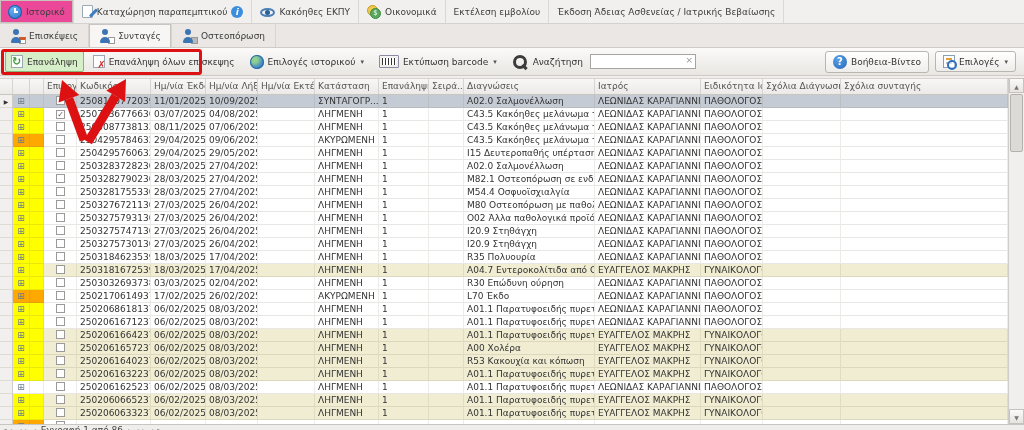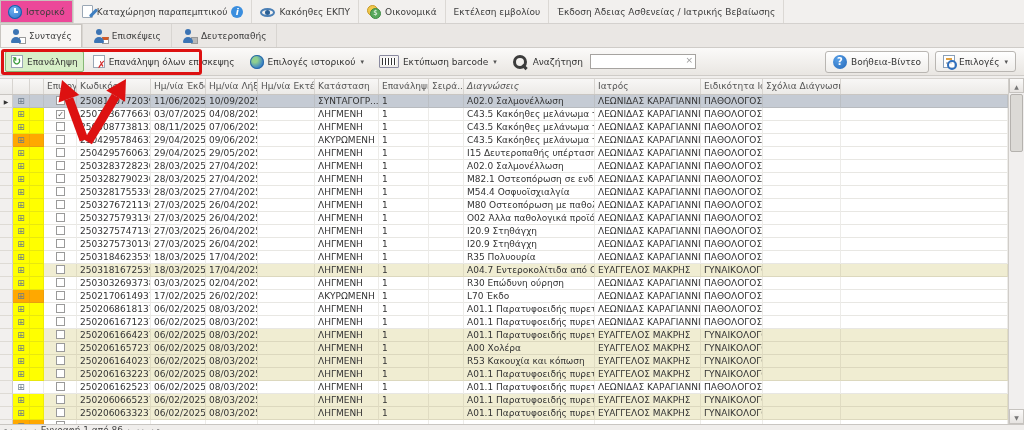--- a/index.html
+++ b/index.html
@@ -117,37 +117,37 @@
     </div>
     <div class="mtab">
       <span>Εκτέλεση εμβολίου</span>
     </div>
     <div class="mtab">
       <span>Έκδοση Άδειας Ασθενείας / Ιατρικής Βεβαίωσης</span>
     </div>
   </div>
 
 <div class="tabstrip2" id="subTabs">
+    <div class="stab">
+      <span class="ic ic-person">
+        <span class="badge cal"></span>
+      </span>
+      <span>Επισκέψεις</span>
+    </div>
     <div class="stab active">
       <span class="ic ic-person">
         <span class="badge page"></span>
       </span>
       <span>Συνταγές</span>
     </div>
     <div class="stab">
       <span class="ic ic-person">
-        <span class="badge cal"></span>
-      </span>
-      <span>Επισκέψεις</span>
-    </div>
-    <div class="stab">
-      <span class="ic ic-person">
         <span class="badge box"></span>
       </span>
-      <span>Δευτεροπαθής</span>
+      <span>Οστεοπόρωση</span>
     </div>
   </div>
 
 <div class="toolbar">
   <div class="tbtn highlight">
     <span class="ic ic-repeat"></span>
     <span>Επανάληψη</span>
   </div>
   <div class="tbtn">
     <span class="ic ic-repeatall"></span>
@@ -188,33 +188,34 @@
       <div class="hcell" style="width: 17px;"></div>
       <div class="hcell" style="width: 14px;"></div>
       <div class="hcell" style="width: 33px;">Επιλογή</div>
       <div class="hcell" style="width: 74px;">Κωδικός</div>
       <div class="hcell" style="width: 55px;">Ημ/νία Έκδο...</div>
       <div class="hcell" style="width: 52px;">Ημ/νία Λήξ...</div>
       <div class="hcell" style="width: 57px;">Ημ/νία Εκτέλε...</div>
       <div class="hcell" style="width: 64px;">Κατάσταση</div>
       <div class="hcell" style="width: 50px;">Επανάληψη</div>
       <div class="hcell" style="width: 35px;">Σειρά...</div>
-      <div class="hcell" style="width: 131px; font-style: italic;">Διαγνώσεις</div>
+      <div class="hcell" style="width: 131px;">Διαγνώσεις</div>
       <div class="hcell" style="width: 106px;">Ιατρός</div>
       <div class="hcell" style="width: 62px;">Ειδικότητα Ιατ...</div>
       <div class="hcell" style="width: 78px;">Σχόλια Διάγνωσης</div>
+      <div class="hcell" style="width: 167px;">Σχόλια συνταγής</div>
     </div>
   <div class="gbody" id="gridBody">
       <div class="grow" style="background: rgb(197, 203, 212);">
         <div class="gcell gutter" style="width: 13px;">▶</div>
         <div class="gcell expand" style="background: rgb(197, 203, 212); width: 17px;">⊞</div>
         <div class="gcell" style="background: rgb(197, 203, 212); width: 14px;"></div>
         <div class="gcell" style="width: 33px;"><span class="cb"></span></div>
         <div class="gcell" style="width: 74px;">2508110772039</div>
-        <div class="gcell" style="width: 55px;">11/06/2025</div>
+        <div class="gcell" style="width: 55px;">11/01/2025</div>
         <div class="gcell" style="width: 52px;">10/09/2025</div>
         <div class="gcell" style="width: 57px;"></div>
         <div class="gcell" style="width: 64px;">ΣΥΝΤΑΓΟΓΡ...</div>
         <div class="gcell" style="width: 50px;">1</div>
         <div class="gcell" style="width: 35px;"></div>
         <div class="gcell" style="width: 131px;">A02.0 Σαλμονέλλωση</div>
         <div class="gcell" style="width: 106px;">ΛΕΩΝΙΔΑΣ ΚΑΡΑΓΙΑΝΝΙΔΗΣ</div>
         <div class="gcell" style="width: 62px;">ΠΑΘΟΛΟΓΟΣ</div>
         <div class="gcell" style="width: 78px;"></div>
         <div class="gcell" style="width: 167px;"></div>

